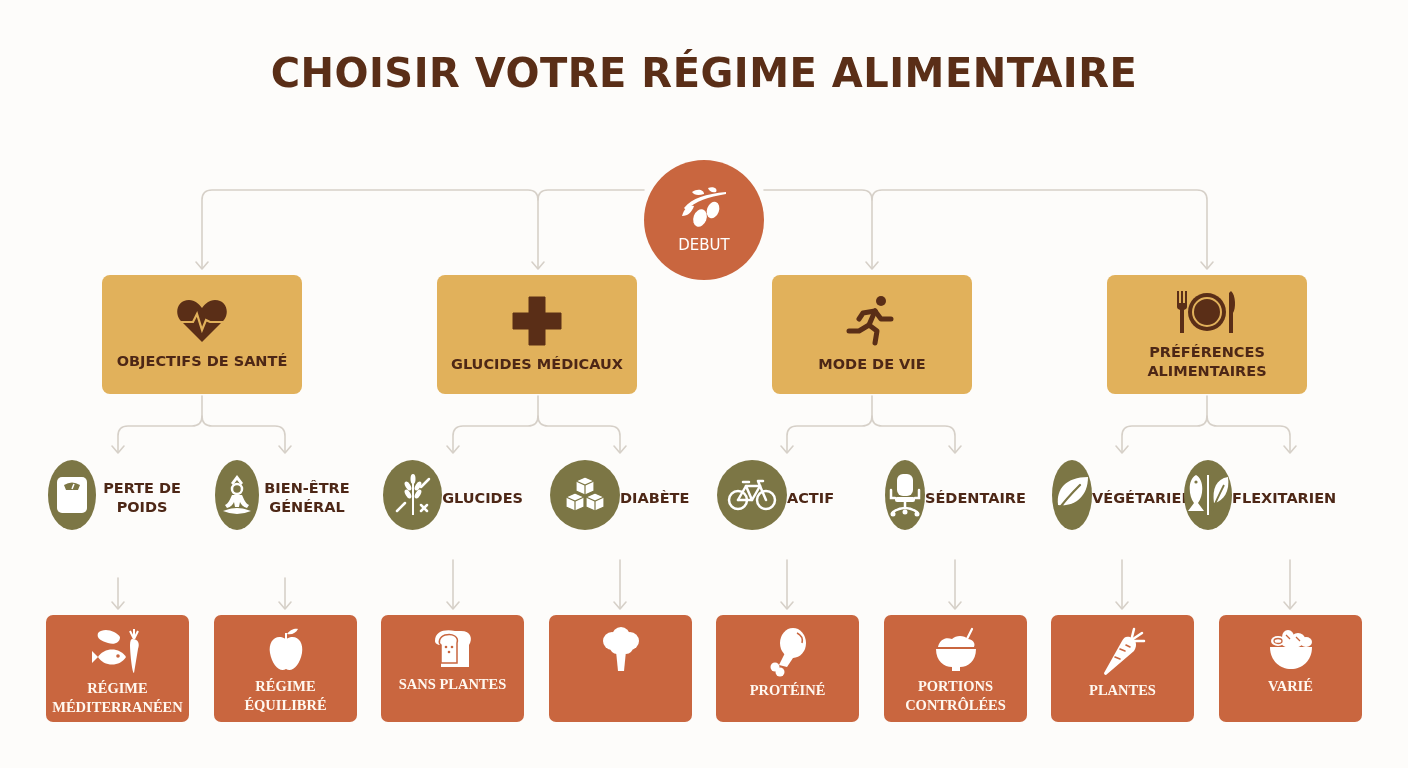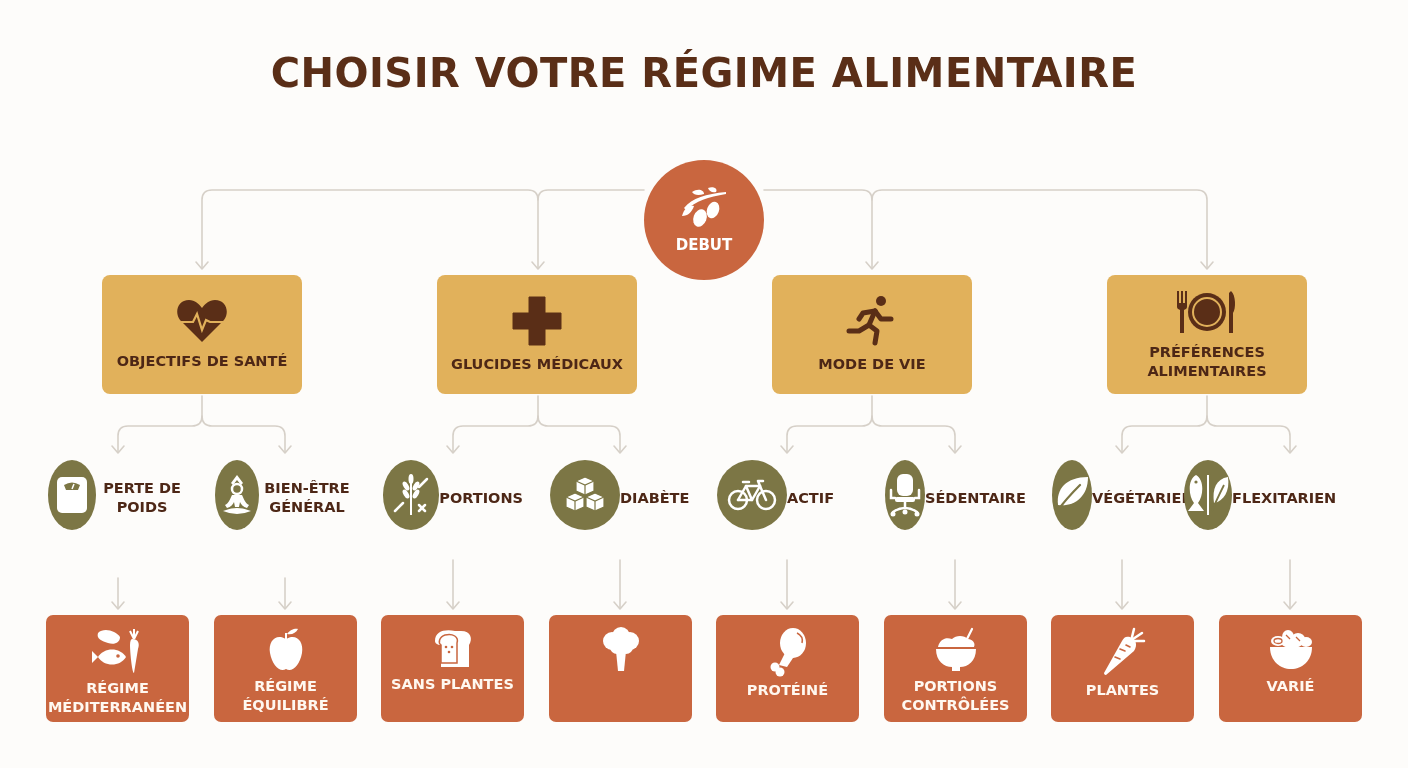--- a/index.html
+++ b/index.html
@@ -8,36 +8,36 @@
   .title {
     position: absolute; left: 0; top: 50px; width: 1408px; text-align: center;
     font-family: "DejaVu Sans", sans-serif; font-weight: bold; font-size: 40px;
     color: #5a2e17; letter-spacing: 0.5px;
   }
   svg.lines { position: absolute; left: 0; top: 0; }
   .start {
     position: absolute; left: 644px; top: 160px; width: 120px; height: 120px; border-radius: 50%;
     background: #c9663f; display: flex; flex-direction: column; align-items: center; justify-content: center;
   }
-  .start-label { color: #fff; font-weight: bold; font-size: 15px; margin-top: 4px; }
+  .start-label { color: #fff; font-weight: normal; font-size: 15px; margin-top: 4px; }
   .cat {
     position: absolute; top: 275px; width: 200px; height: 119px; border-radius: 8px;
     background: #e1b15b; display: flex; flex-direction: column; align-items: center; justify-content: center;
   }
   .cat-label { color: #4d2716; font-weight: bold; font-size: 14.5px; text-align: center; line-height: 19px; margin-top: 8px; }
   .sub {
     position: absolute; top: 460px; width: 140px; display: flex; flex-direction: row; align-items: center;
   }
   .sub-circle { width: 70px; height: 70px; border-radius: 50%; background: #7c7645; display: flex; align-items: center; justify-content: center; }
   .sub-label { color: #4d2716; font-weight: bold; font-size: 14.5px; text-align: center; line-height: 19px; margin-top: 6px; }
   .res {
     position: absolute; top: 615px; width: 143px; height: 107px; border-radius: 7px;
     background: #c9663f; display: flex; flex-direction: column; align-items: center; justify-content: flex-start; padding-top: 12px;
   }
-  .res-label { color: #fff8f0; font-weight: bold; font-size: 14.5px; text-align: center; line-height: 19px; margin-top: 4px; }
+  .res-label { color: #fff8f0; font-weight: bold; font-size: 14.5px; text-align: center; line-height: 19px; margin-top: 4px; font-family: Liberation Serif, serif; }
   .ic { display: block; }
 </style>
 </head>
 <body>
 
 <div class="title">CHOISIR VOTRE RÉGIME ALIMENTAIRE</div>
 
 <svg class="lines" width="1408" height="768" viewBox="0 0 1408 768">
   <g fill="none" stroke="#d6d0c8" stroke-width="1.6" stroke-linecap="round" stroke-linejoin="round">
 
@@ -182,21 +182,21 @@
         <rect x="21" y="10" width="2" height="32"></rect>
       </g>
       <g stroke="#fff" stroke-width="2.5" stroke-linecap="round">
         <path d="M6 38 L14 30"></path>
           <path d="M30 14 L38 6"></path>
         <path d="M30 32 L36 38"></path>
           <path d="M36 32 L30 38"></path>
       </g>
     </svg>
   </div>
-  <div class="sub-label">PORTIONS</div>
+  <div class="sub-label">GLUCIDES</div>
 </div>
 
 <div class="sub" style="left:550px">
   <div class="sub-circle">
     <svg class="ic" width="44" height="40" viewBox="0 0 44 40">
       <g fill="#fff" stroke="#7c7645" stroke-width="1.2">
         <path d="M22 2 L31 6 L31 16 L22 20 L13 16 L13 6 Z"></path>
         <path d="M12 18 L21 22 L21 32 L12 36 L3 32 L3 22 Z"></path>
         <path d="M32 18 L41 22 L41 32 L32 36 L23 32 L23 22 Z"></path>
         <path d="M13 6 L22 10 L31 6 M22 10 V20"></path>

